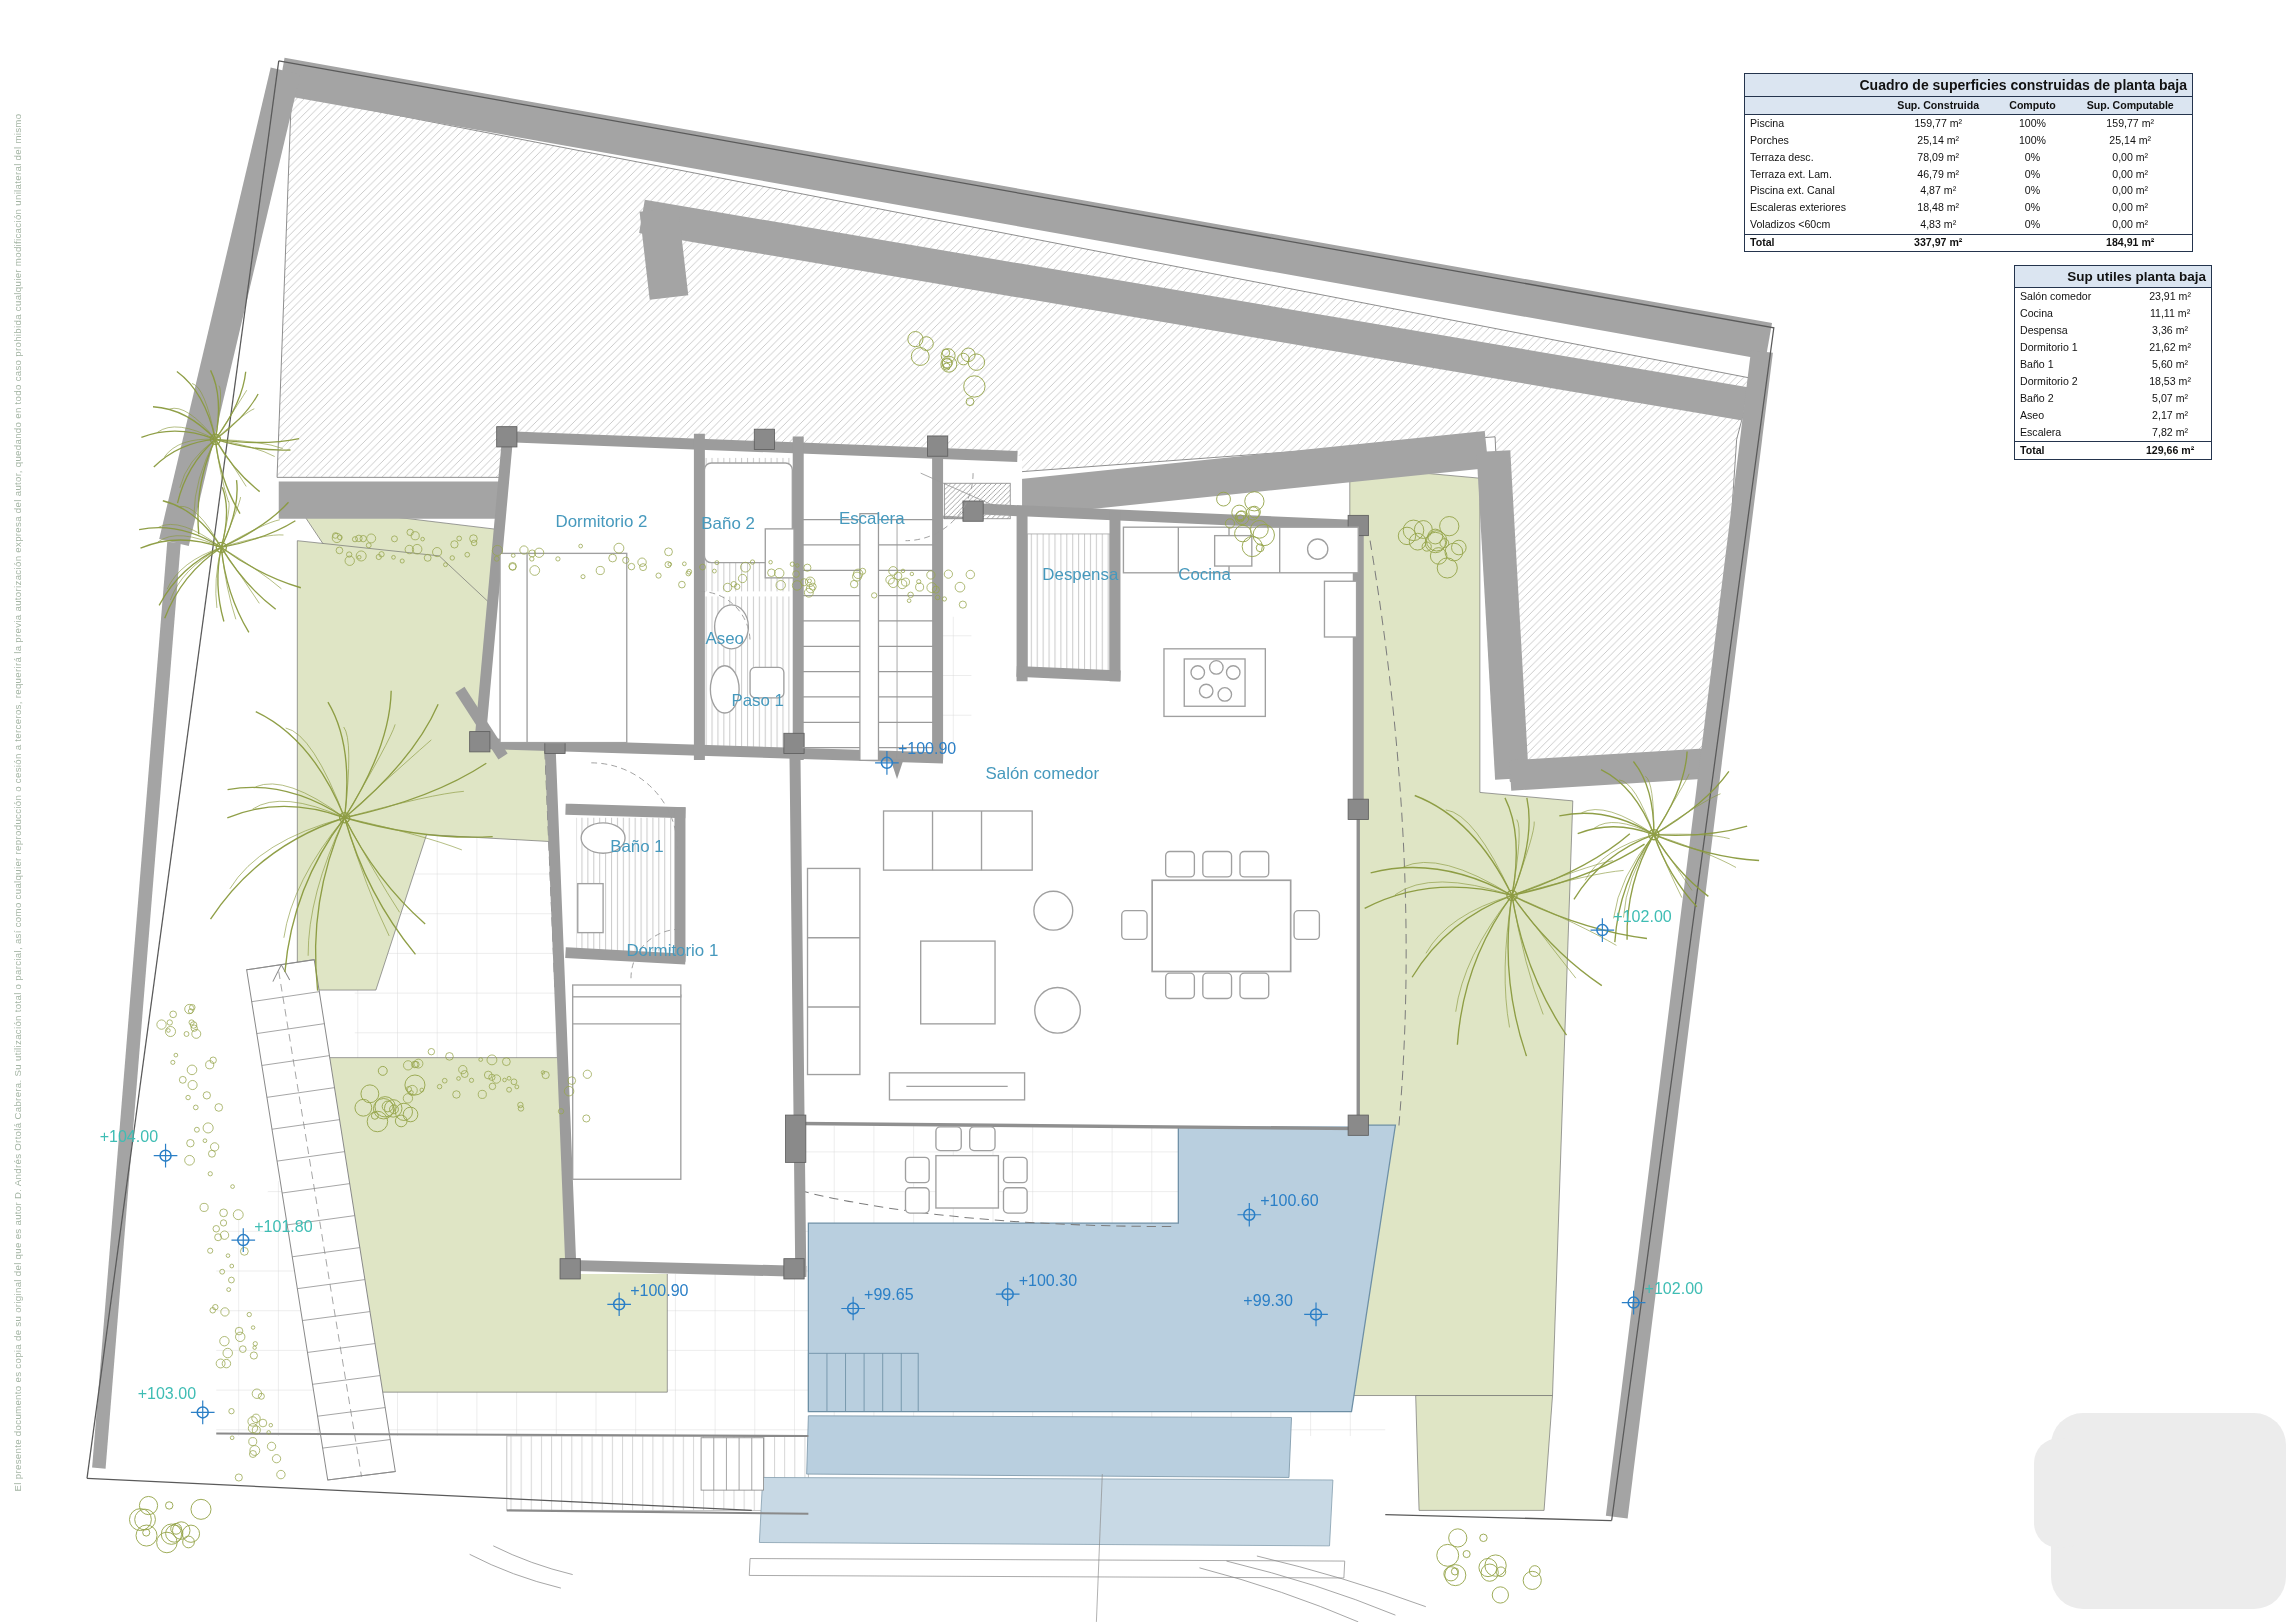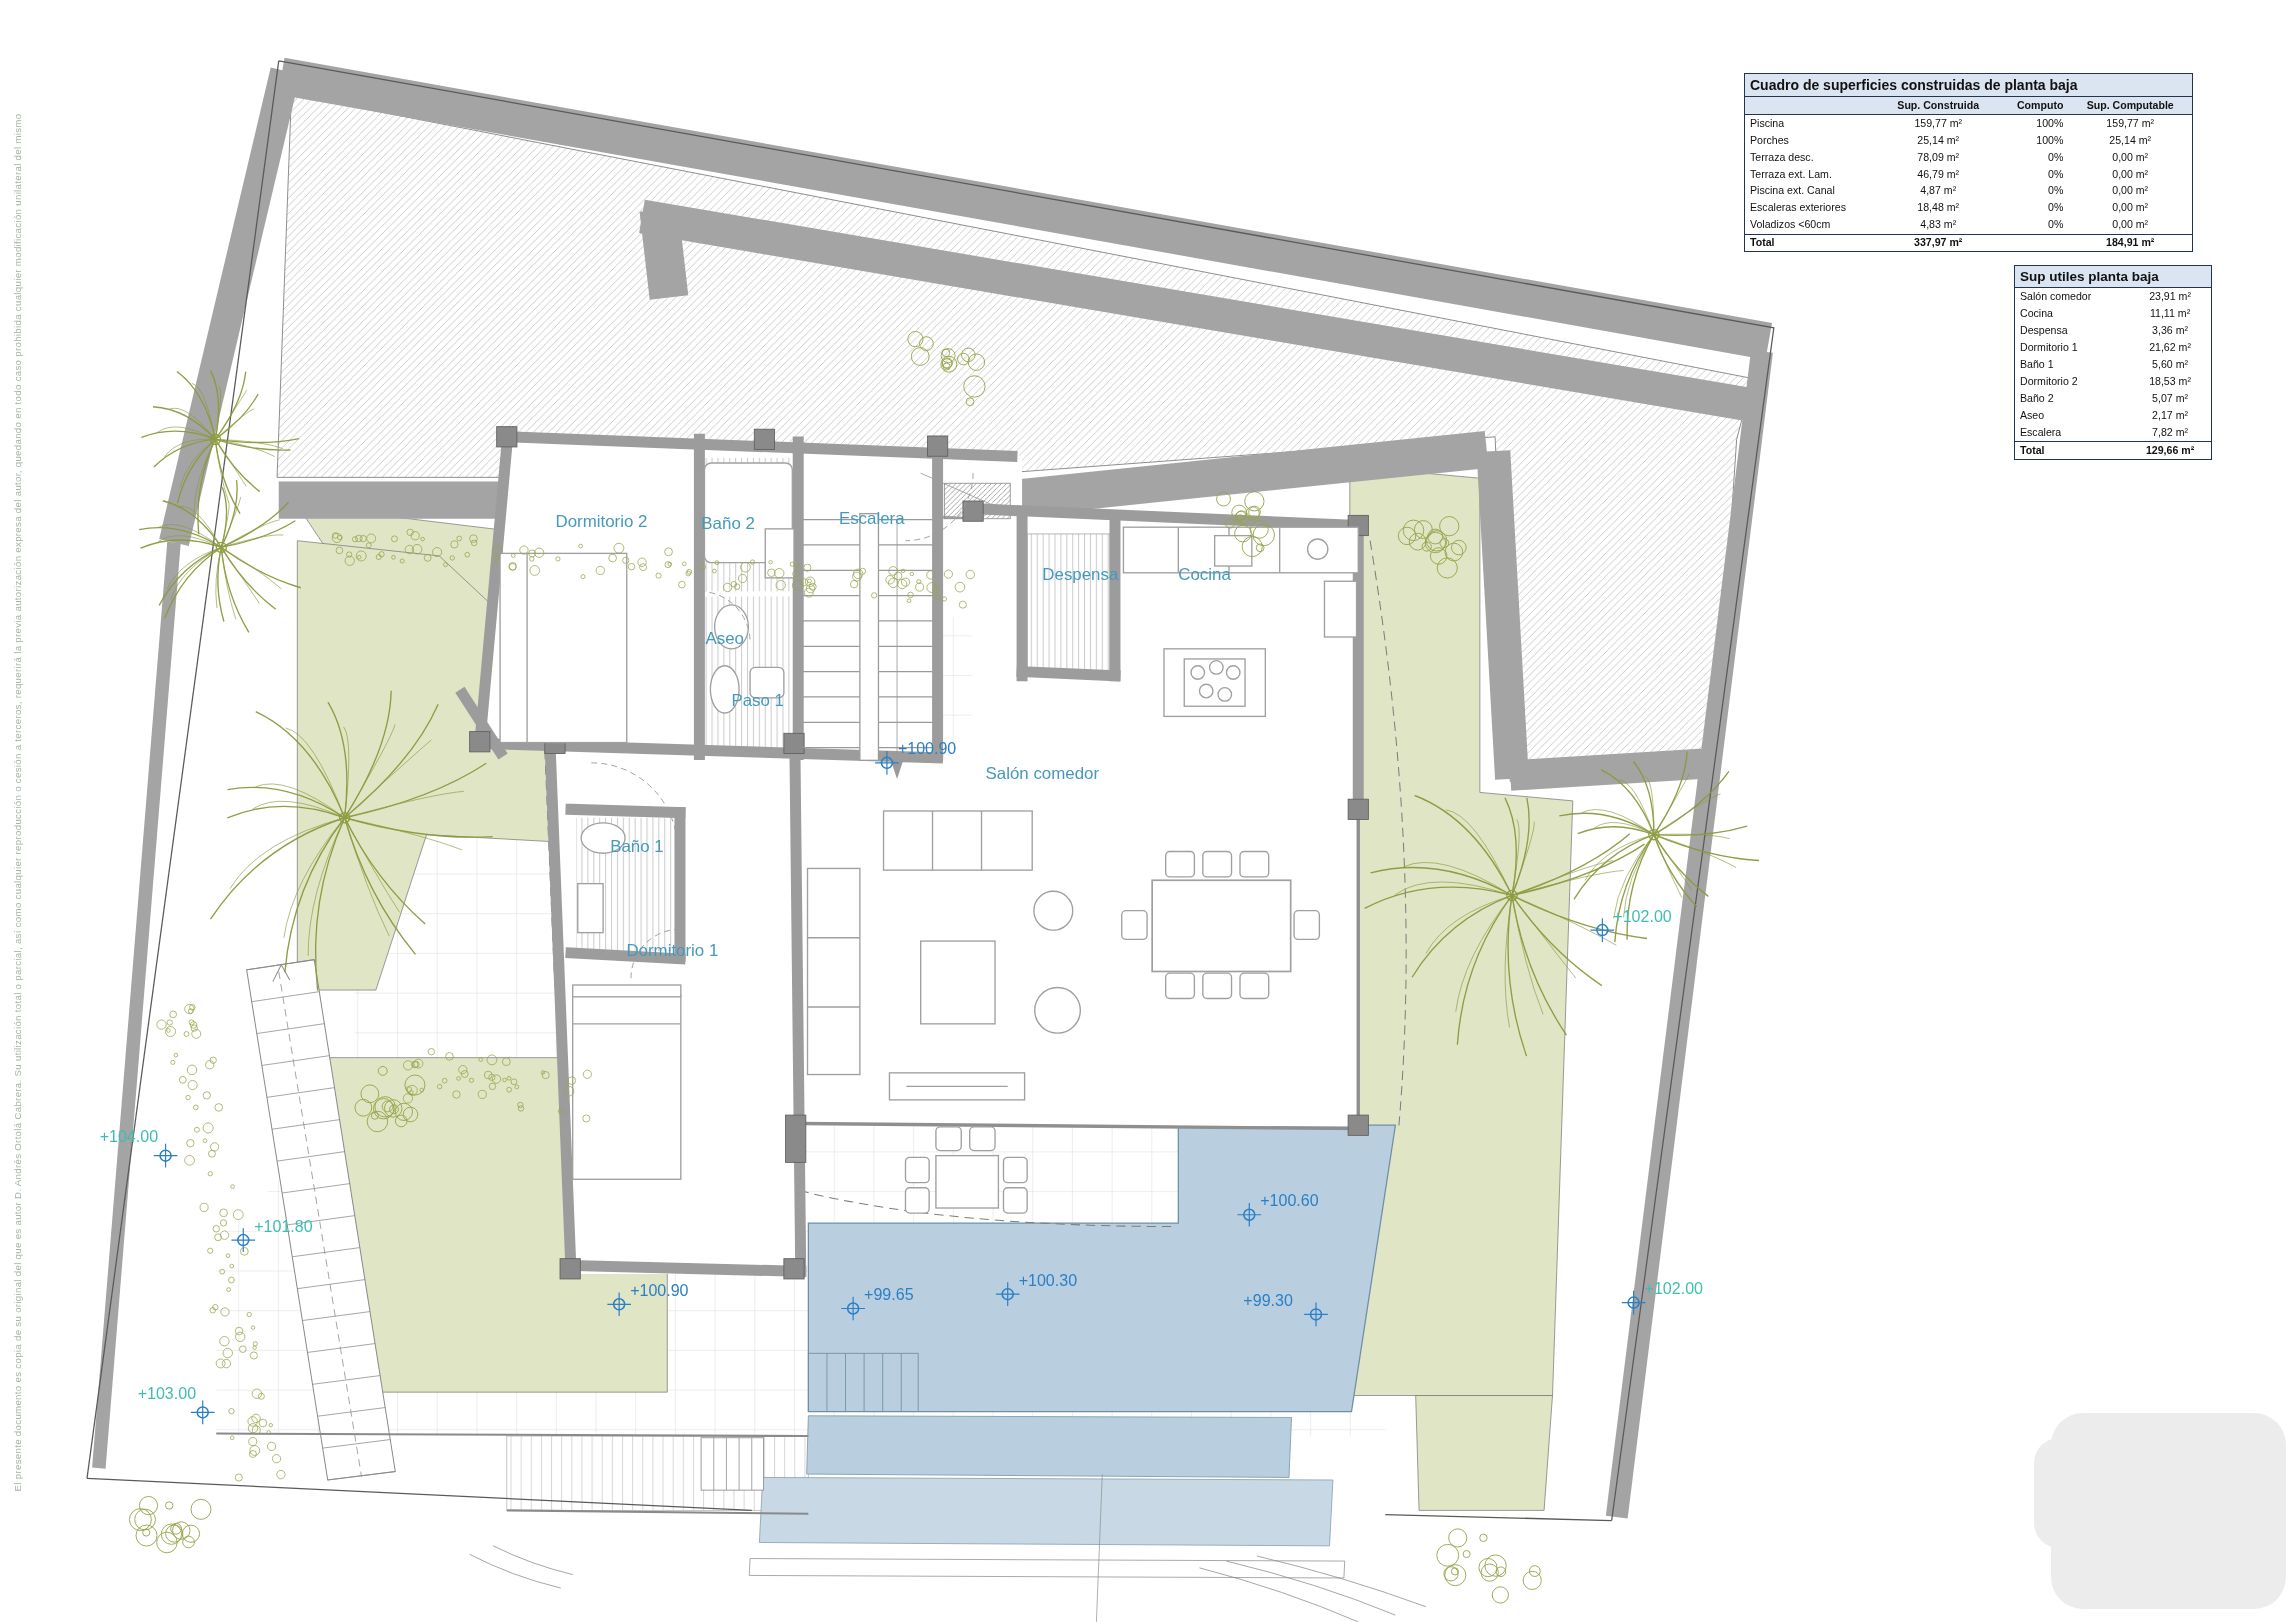--- a/index.html
+++ b/index.html
@@ -4,25 +4,25 @@
 <style>
   html,body{margin:0;padding:0;background:#ffffff;font-family:"Liberation Sans",sans-serif;}
   #canvas{position:relative;width:2295px;height:1622px;background:#fff;overflow:hidden;}
   #plan-svg{position:absolute;left:0;top:0;}
   text{font-family:"Liberation Sans",sans-serif;}
 
   
   .areas-table{position:absolute;border-collapse:collapse;background:#fff;border:1.7px solid #24344d;
                font-size:10.6px;color:#111;}
   .areas-table th,.areas-table td{padding:0.8px 5px;line-height:1.45;white-space:nowrap;}
-  .t-title{background:#dbe5f1;font-weight:bold;text-align:left;font-size:14px;
+  .t-title{background:#dbe5f1;font-weight:bold;text-align:right;font-size:14px;
            border-bottom:1.7px solid #24344d;padding:2.5px 3.4px;}
   .t-head{background:#dbe5f1;border-bottom:1.3px solid #24344d;font-weight:normal;}
   .c-num{text-align:center;}
-  .c-pct{text-align:right;}
+  .c-pct{text-align:center;}
   .t-total td{border-top:1.3px solid #24344d;font-weight:bold;}
   #table-constructed{left:1744px;top:73px;width:449px;}
   #table-useful{left:2014px;top:265px;width:198px;}
   #table-useful .t-title{font-size:13.5px;}
 
   
   #copyright{position:absolute;left:12px;top:1529px;width:1453px;transform-origin:0 0;
              transform:rotate(-90deg);font-size:9.7px;color:#a3b4a3;text-align:center;
              letter-spacing:0.3px;white-space:nowrap;}
 

